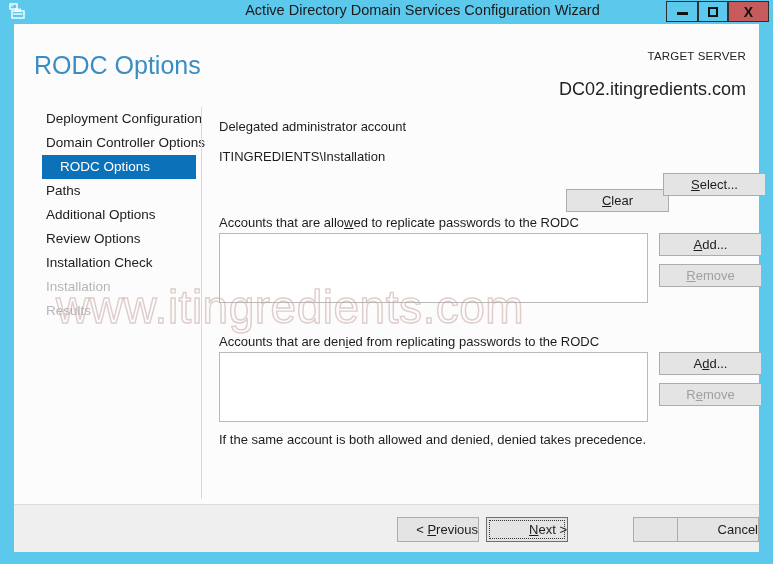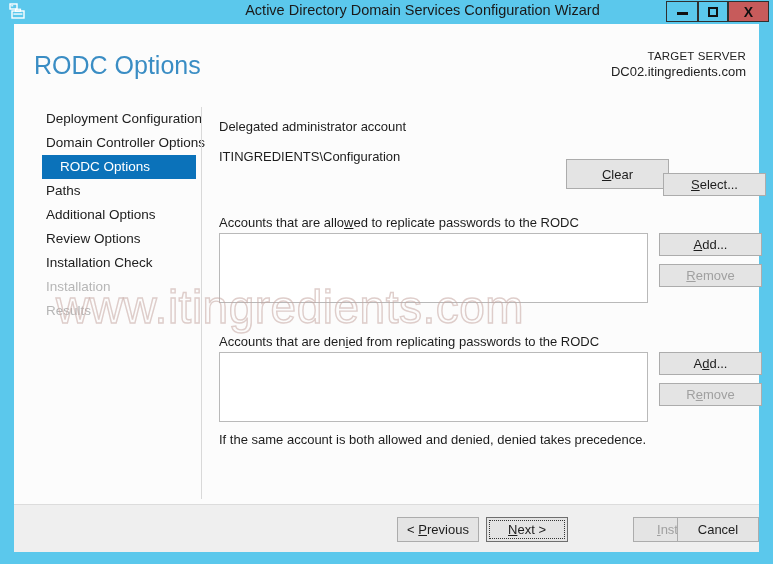--- a/index.html
+++ b/index.html
@@ -102,23 +102,23 @@
     right: 13px; top: 26px;
     text-align: right;
     color: #222;
   }
   #target-label {
     font-size: 11.5px;
     letter-spacing: 0.2px;
     display: block;
   }
   #target-server {
-    font-size: 13px;
+    font-size: 18px;
     display: block;
-    margin-top: 2px;
+    margin-top: 17px;
   }
 
   
   #sidebar {
     position: absolute;
     left: 0px; top: 83px;
     width: 187px;
     height: 400px;
   }
   .nav-item {
@@ -173,21 +173,21 @@
     text-align: center;
     padding: 0;
     line-height: 1;
     display: flex;
     align-items: center;
     justify-content: center;
   }
   .gbtn.disabled { color: #A0A0A0; }
   .acc { text-decoration: underline; }
 
-  #btn-clear  { left: 347px; top: 40px;  width: 103px; height: 30px; }
+  #btn-clear  { left: 347px; top: 70px;  width: 103px; height: 23px; }
   #btn-select { left: 444px; top: 54px;  width: 103px; height: 23px; }
 
   #lbl-allowed { position: absolute; left: 0; top: 96px; }
   #list-allowed {
     position: absolute;
     left: 0; top: 114px;
     width: 429px; height: 70px;
     background: #FFFFFF;
     border: 1px solid #B9B9B9;
     box-sizing: border-box;
@@ -246,21 +246,21 @@
     top: 12px;
     width: 82px; height: 25px;
     background: #E4E4E4;
     border: 1px solid #ACACAC;
     box-sizing: border-box;
     font-family: "Liberation Sans", sans-serif;
     font-size: 13px;
     color: #1D1D1D;
     display: flex;
     align-items: center;
-    justify-content: center;
+    justify-content: flex-end;
     padding: 0;
   }
   .fbtn.focus {
     border: 1px solid #6E6E6E;
     outline: 1px dotted #333;
     outline-offset: -4px;
   }
   .fbtn.disabled { color: #A0A0A0; }
   #fb-previous { left: 383px; }
   #fb-next     { left: 472px; }
@@ -329,21 +329,21 @@
       </div>
       <div class="nav-item disabled">
         <span>Results</span>
       </div>
     </div>
     <div id="sidebar-divider"></div>
 
     <div id="main">
 
       <div class="body-text" id="lbl-delegated">Delegated administrator account</div>
-      <div class="body-text" id="val-account">ITINGREDIENTS\Configuration</div>
+      <div class="body-text" id="val-account">ITINGREDIENTS\Installation</div>
 
       <button class="gbtn" id="btn-clear">
           <span><span></span><span class="acc">C</span><span>lear</span></span>
         </button>
 
       <button class="gbtn" id="btn-select">
           <span><span></span><span class="acc">S</span><span>elect...</span></span>
         </button>
 
       <div class="body-text" id="lbl-allowed"><span>Accounts that are allo</span><span class="acc">w</span><span>ed to replicate passwords to the RODC</span></div>

